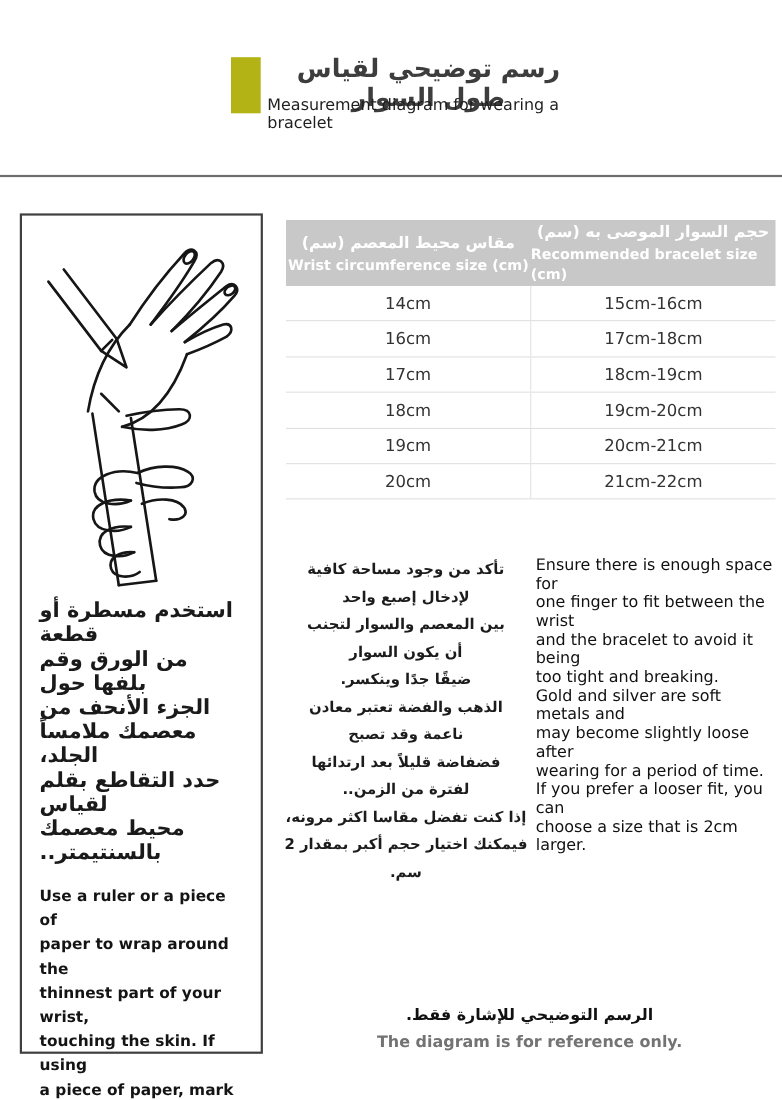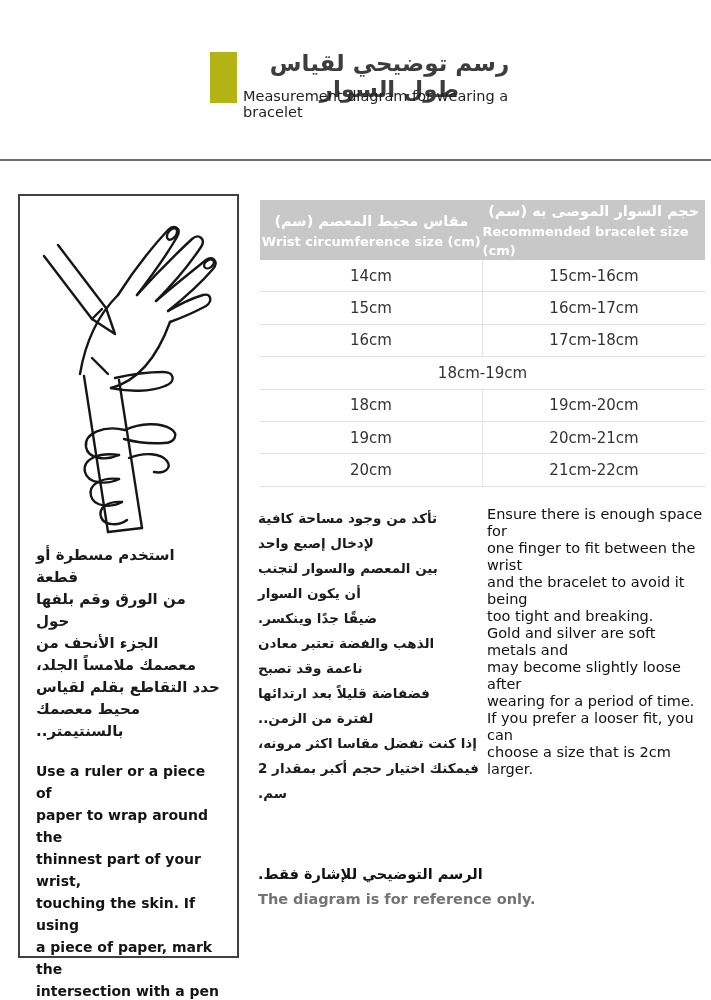--- a/index.html
+++ b/index.html
@@ -21,21 +21,21 @@
   .top-divider { position:absolute; left:0; top:159px; width:711px; height:2px; background:#6e6e6e; }
 
   
   .measure-panel {
     position:absolute; left:18px; top:194px; width:221px; height:764px;
     border:2px solid #3f3f3f; background:#ffffff;
   }
   .hand-illustration { display:block; margin:2px auto 0 auto; }
   .panel-ar {
     padding:0 16px; direction:rtl; text-align:left; unicode-bidi:plaintext;
-    font-size:15px; font-weight:bold; line-height:22px; color:#1a1a1a; white-space:pre-line;
+    font-size:19px; font-weight:bold; line-height:22px; color:#1a1a1a; white-space:pre-line;
   }
   .panel-en {
     padding:0 16px; margin-top:18px;
     font-size:14px; font-weight:bold; line-height:22px; color:#141414; white-space:pre-line;
   }
 
   
   .size-table { position:absolute; left:260px; top:200px; width:445px; }
   .size-table .thead { display:flex; background:#c8c8c8; height:60px; }
   .size-table .th {
@@ -47,30 +47,30 @@
   .size-table .tr { display:flex; height:32.4px; border-bottom:1px solid #e0e0e0; }
   .size-table .td {
     flex:1; display:flex; justify-content:center; align-items:center;
     font-size:15px; font-weight:normal; color:#333333;
   }
   .size-table .td.first { border-right:1px solid #e3e3e3; }
 
   
   .fit-ar {
     position:absolute; left:258px; top:506px; width:222px;
-    direction:rtl; text-align:left; font-size:13.5px; font-weight:bold;
+    direction:rtl; text-align:center; font-size:13.5px; font-weight:bold;
     line-height:25px; color:#1c1c1c; white-space:pre-line;
   }
   .fit-en {
     position:absolute; left:487px; top:506px; width:222px;
     font-size:14.5px; line-height:17px; color:#111111; white-space:pre-line;
   }
 
   
-  .footer-note { position:absolute; left:258px; top:866px; width:447px; text-align:left; }
+  .footer-note { position:absolute; left:258px; top:915px; width:447px; text-align:center; }
   .footer-ar { direction:rtl; font-size:14.5px; font-weight:bold; color:#111111; }
   .footer-en { margin-top:9px; font-size:14.5px; color:#737373;font-weight:bold; }
 </style>
 </head>
 <body>
 
 <div class="page">
 
   <div class="accent-square"></div>
   <div class="title-ar">رسم توضيحي لقياس طول السوار</div>
@@ -139,28 +139,25 @@
         <div class="h-ar">حجم السوار الموصى به (سم)</div>
         <div class="h-en">Recommended bracelet size (cm)</div>
       </div>
     </div>
     <div class="tbody">
       <div class="tr">
         <div class="td first">14cm</div>
         <div class="td">15cm-16cm</div>
       </div>
       <div class="tr">
-        <div class="td first">15cm</div>
-        <div class="td">16cm-17cm</div>
-      </div>
-      <div class="tr">
         <div class="td first">16cm</div>
         <div class="td">17cm-18cm</div>
       </div>
       <div class="tr">
+        <div class="td first">17cm</div>
         <div class="td">18cm-19cm</div>
       </div>
       <div class="tr">
         <div class="td first">18cm</div>
         <div class="td">19cm-20cm</div>
       </div>
       <div class="tr">
         <div class="td first">19cm</div>
         <div class="td">20cm-21cm</div>
       </div>

